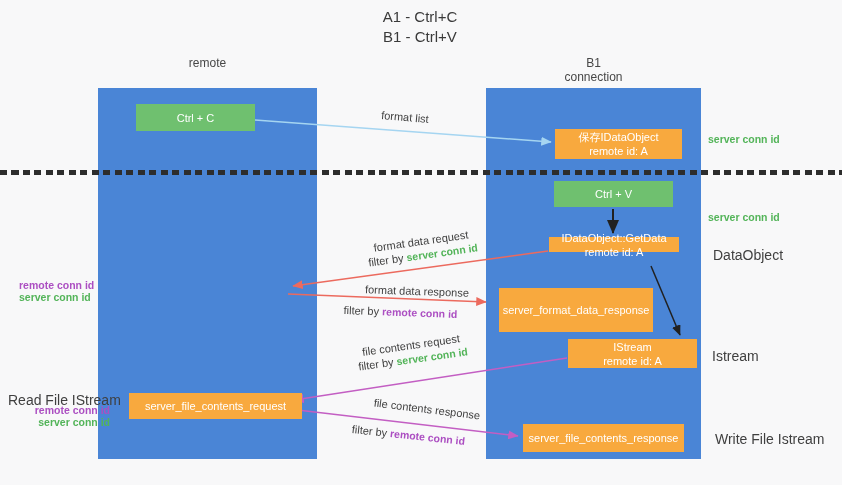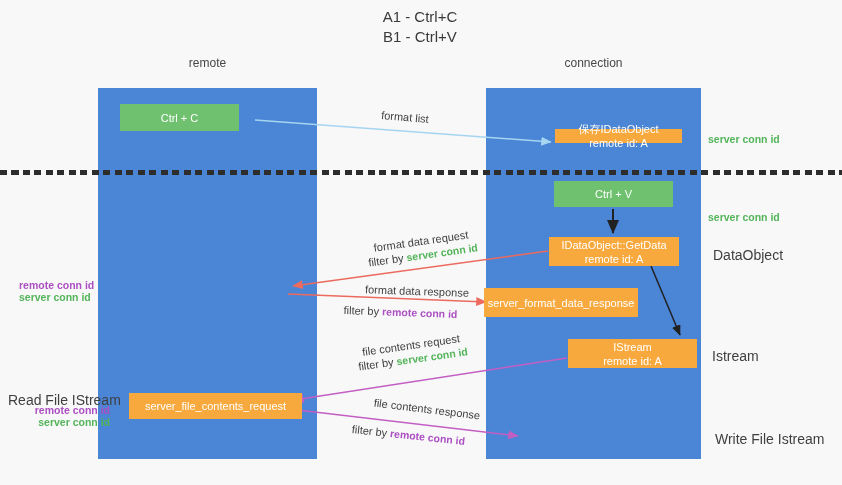--- a/index.html
+++ b/index.html
@@ -54,20 +54,21 @@
 
   <div class="title">
     <div>A1 - Ctrl+C</div>
     <div>B1 - Ctrl+V</div>
   </div>
 
   <div class="lane-header" style="left:98px;width:219px;">
     <div>remote</div>
   </div>
   <div class="lane-header" style="left:486px;width:215px;">
+    <div>B1</div>
     <div>connection</div>
   </div>
 
   <div class="lane" style="left:98px;"></div>
   <div class="lane right" style="left:486px;"></div>
 
   <div class="divider"></div>
 
   <svg class="overlay" width="842" height="485">
     <defs>
@@ -86,44 +87,47 @@
     </defs>
     <line class="st-blue" x1="255" y1="120" x2="551" y2="142" stroke-width="1.5" marker-end="url(#mBlue)"></line>
     <line class="st-black" x1="613" y1="209" x2="613" y2="233" stroke-width="2" marker-end="url(#mBlack)"></line>
     <line class="st-black" x1="651" y1="266" x2="680" y2="335" stroke-width="1.5" marker-end="url(#mBlack)"></line>
     <line class="st-red" x1="548" y1="251" x2="293" y2="286" stroke-width="1.5" marker-end="url(#mRed)"></line>
     <line class="st-red" x1="288" y1="294" x2="486" y2="302" stroke-width="1.5" marker-end="url(#mRed)"></line>
     <line class="st-mag" x1="567" y1="358" x2="294" y2="400" stroke-width="1.5" marker-end="url(#mMag)"></line>
     <line class="st-mag" x1="289" y1="409" x2="518" y2="436" stroke-width="1.5" marker-end="url(#mMag)"></line>
   </svg>
 
-  <div class="node green" style="left:120px;top:104px;width:119px;height:27px;">
+  <div class="node green" style="left:136px;top:104px;width:119px;height:27px;">
     <div>Ctrl + C</div>
   </div>
   <div class="node orange" style="left:129px;top:393px;width:173px;height:26px;">
     <div>server_file_contents_request</div>
   </div>
 
-  <div class="node orange" style="left:555px;top:129px;width:127px;height:14px;">
+  <div class="node orange" style="left:555px;top:129px;width:127px;height:30px;">
     <div>保存IDataObject</div>
     <div>remote id: A</div>
   </div>
   <div class="node green" style="left:554px;top:181px;width:119px;height:26px;">
     <div>Ctrl + V</div>
   </div>
-  <div class="node orange" style="left:549px;top:237px;width:130px;height:29px;text-align:right;">
+  <div class="node orange" style="left:549px;top:237px;width:130px;height:15px;text-align:right;">
     <div>IDataObject::GetData</div>
     <div>remote id: A</div>
   </div>
-  <div class="node orange" style="left:484px;top:288px;width:154px;height:29px;">
+  <div class="node orange" style="left:499px;top:288px;width:154px;height:44px;">
     <div>server_format_data_response</div>
   </div>
   <div class="node orange" style="left:568px;top:339px;width:129px;height:29px;">
     <div>IStream</div>
     <div>remote id: A</div>
+  </div>
+  <div class="node orange" style="left:523px;top:424px;width:161px;height:28px;">
+    <div>server_file_contents_response</div>
   </div>
 
   <div class="lbl small green-t" style="left:708px;top:134px;">server conn id</div>
   <div class="lbl small green-t" style="left:708px;top:212px;">server conn id</div>
   <div class="lbl" style="left:713px;top:247px;">DataObject</div>
   <div class="lbl" style="left:712px;top:348px;">Istream</div>
   <div class="lbl" style="left:715px;top:431px;">Write File Istream</div>
 
   <div class="lbl small" style="left:19px;top:280px;">
     <div class="purple-t">remote conn id</div>

